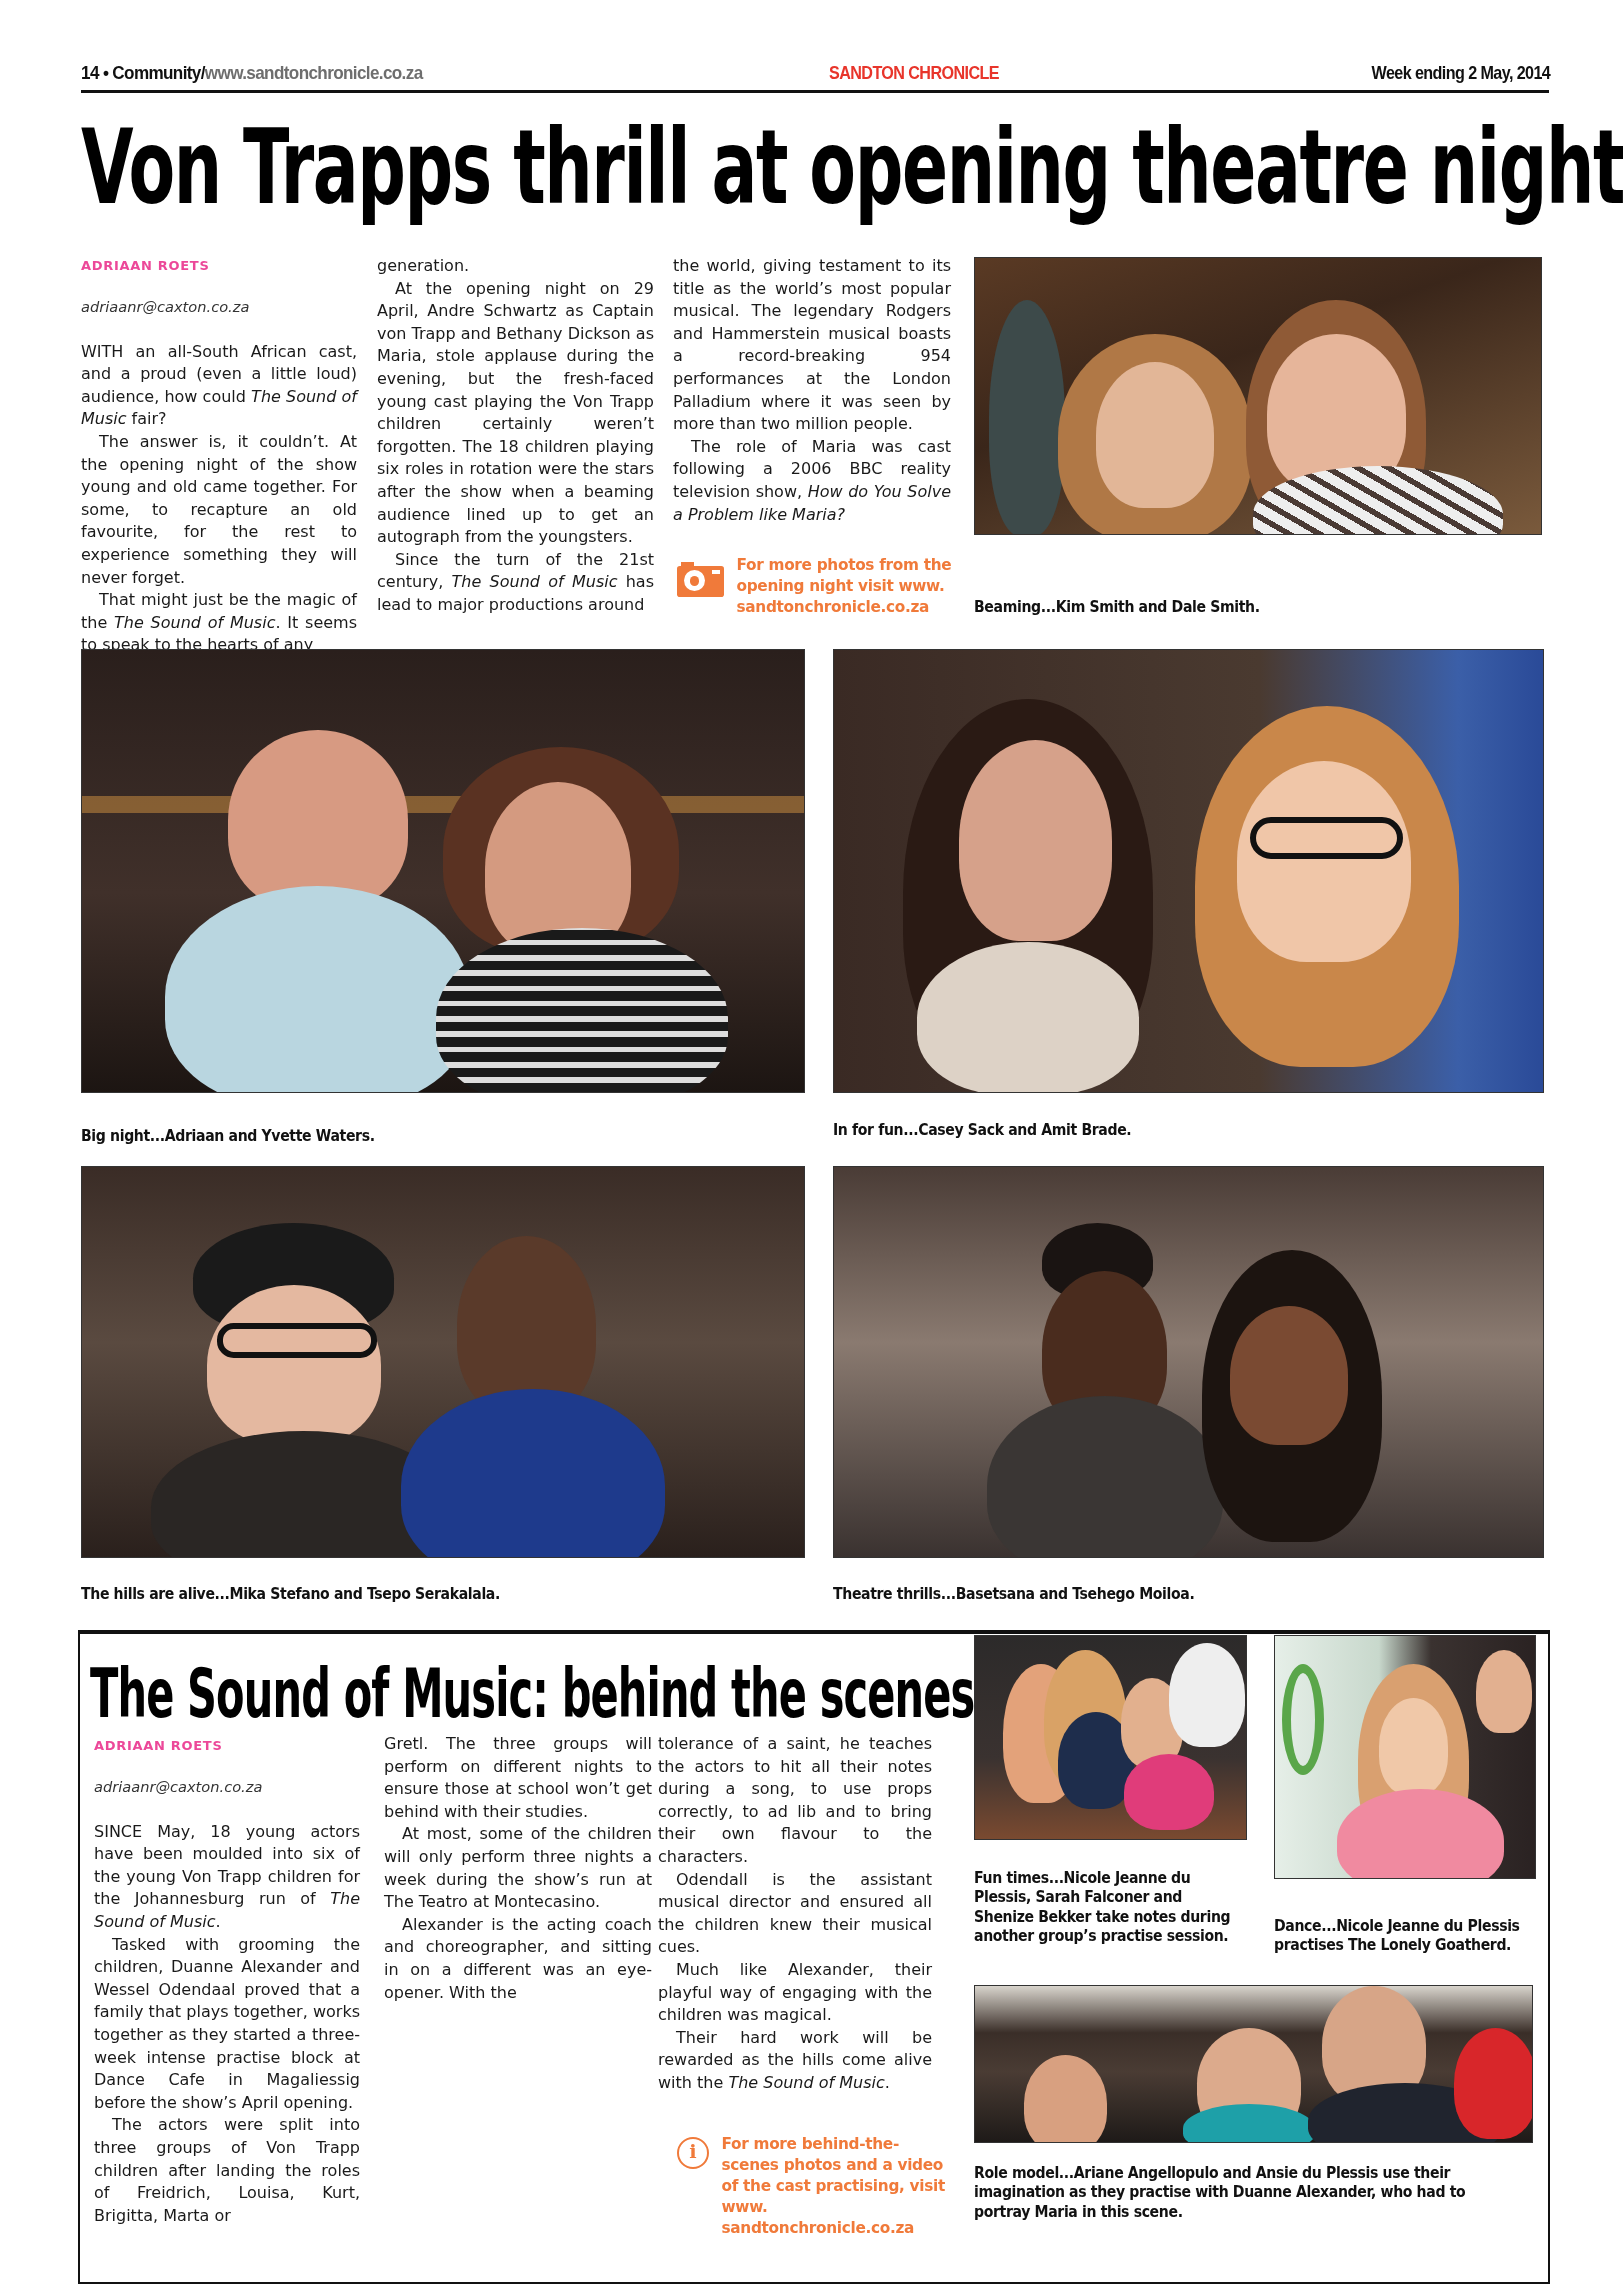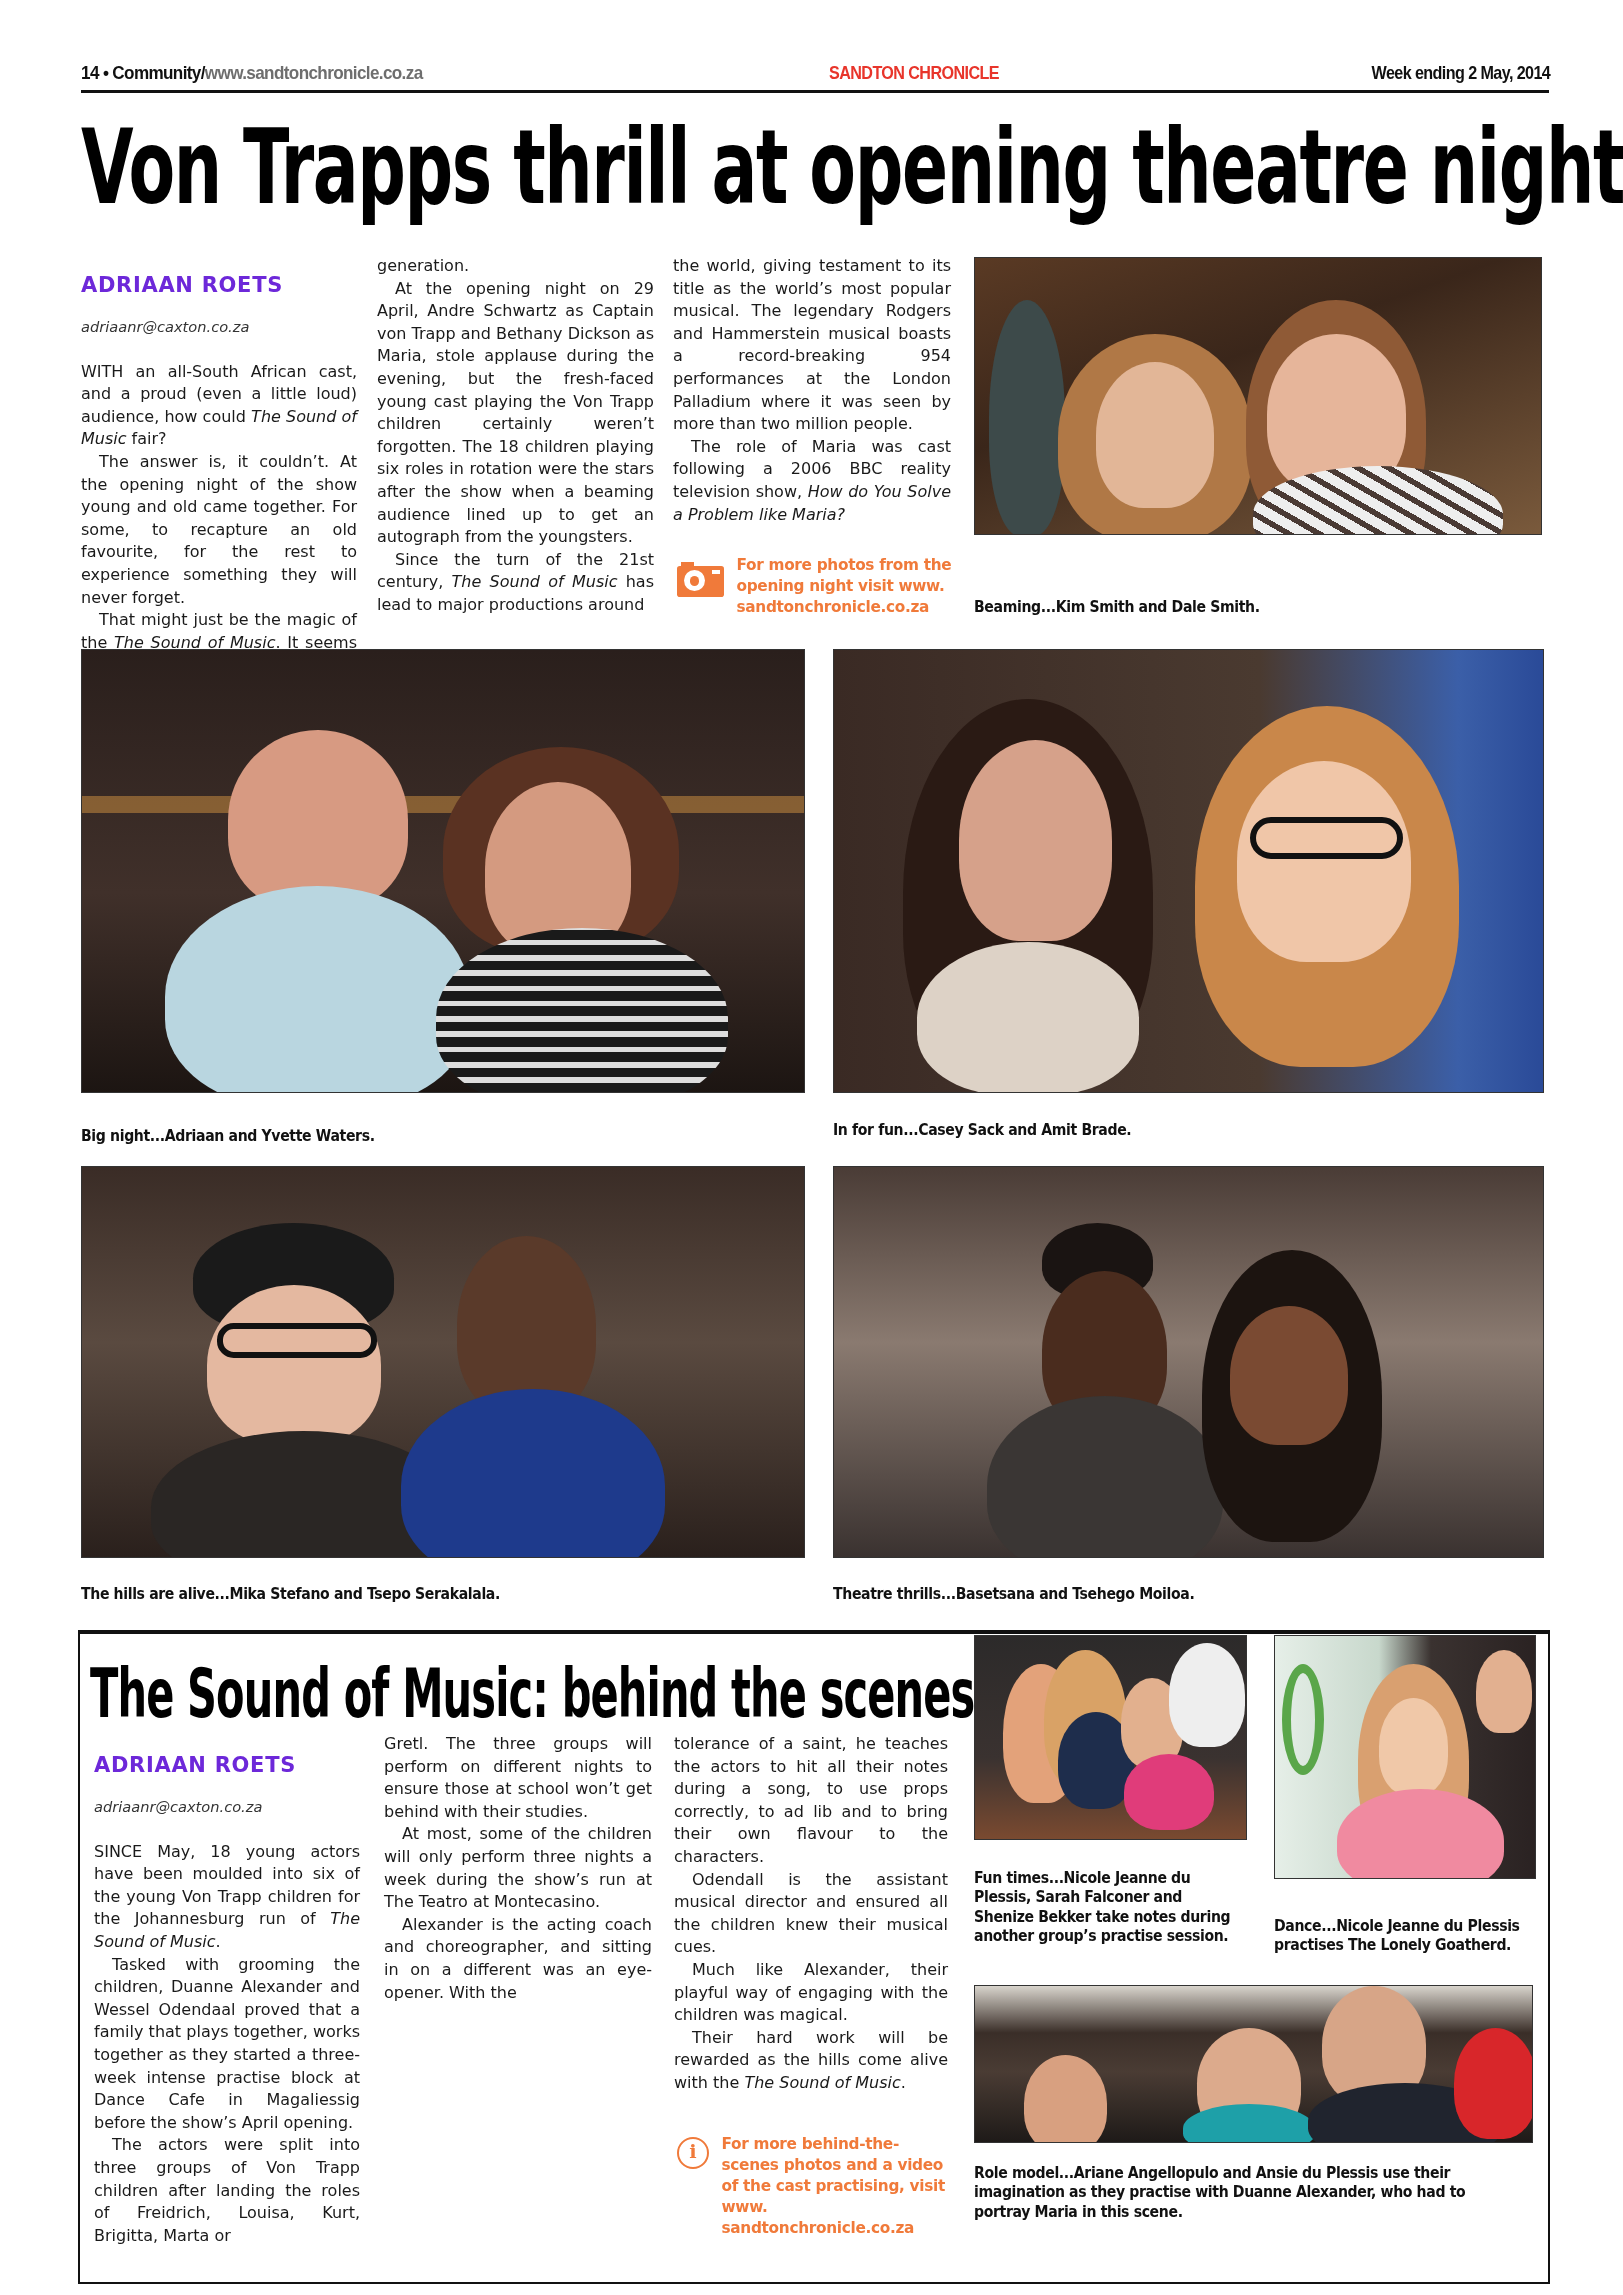--- a/index.html
+++ b/index.html
@@ -18,21 +18,21 @@
 
   
   .headline { position: absolute; top: 115px; left: 81px; width: 1597px; font-family: "DejaVu Sans", sans-serif; font-weight: bold; font-size: 103px; line-height: 104px; letter-spacing: -2.1px; color: #000; white-space: nowrap; transform: scaleX(0.66); transform-origin: left top; }
 
   
   .col { position: absolute; font-family: "DejaVu Sans", sans-serif; font-size: 16px; line-height: 22.6px; color: #1a1a1a; text-align: justify; }
   .col p { text-indent: 18px; }
   .col p.first { text-indent: 0; }
   .col p.noind { text-indent: 0; }
   .col em { font-style: italic; }
-  .byline { font-family: "DejaVu Sans", sans-serif; font-weight: bold; font-size: 21px; letter-spacing: 0.7px; color: #6d28d9; line-height: 21px; margin-top: 20px; }
+  .byline { font-family: "DejaVu Sans", sans-serif; font-weight: bold; font-size: 13px; letter-spacing: 0.7px; color: #ec4899; line-height: 21px; }
   .email { font-style: italic; font-size: 14.6px; color: #333; line-height: 21px; margin-bottom: 23.6px; margin-top: 20px; }
 
   
   .promo { position: absolute; display: flex; align-items: flex-start; gap: 12.5px; }
   .promo .txt { font-family: "DejaVu Sans", sans-serif; font-weight: bold; font-size: 15.3px; line-height: 21px; color: #f07a3a; letter-spacing: -0.3px; }
   .promo .cam { width: 47px; height: 36px; position: relative; margin-top: 5.6px; flex: none; }
   .promo .cam .body { position: absolute; left: 0; top: 5.6px; width: 47px; height: 30.5px; background: #f07a3a; border-radius: 2.8px; }
   .promo .cam .hump { position: absolute; left: 4.2px; top: 1.4px; width: 12.5px; height: 5.6px; background: #f07a3a; }
   .promo .cam .lens { position: absolute; left: 7px; top: 9.7px; width: 21px; height: 21px; border-radius: 50%; background: #fff; }
   .promo .cam .lens::after { content: ""; position: absolute; left: 5.6px; top: 5.6px; width: 9.7px; height: 9.7px; border-radius: 50%; background: #f07a3a; }
@@ -148,21 +148,21 @@
   <p><span>Tasked with grooming the children, Duanne Alexander and Wessel Odendaal proved that a family that plays together, works together as they started a three-week intense practise block at Dance Cafe in Magaliessig before the show’s April opening.</span></p>
   <p><span>The actors were split into three groups of Von Trapp children after landing the roles of Freidrich, Louisa, Kurt, Brigitta, Marta or</span></p>
 </div>
 
 <div class="col" style="left:384px; top:1733px; width:268px;">
   <p class="noind"><span>Gretl. The three groups will perform on different nights to ensure those at school won’t get behind with their studies.</span></p>
   <p><span>At most, some of the children will only perform three nights a week during the show’s run at The Teatro at Montecasino.</span></p>
   <p><span>Alexander is the acting coach and choreographer, and sitting in on a different was an eye-opener. With the</span></p>
 </div>
 
-<div class="col" style="left:674px; top:1733px; width:274px;">
+<div class="col" style="left:658px; top:1733px; width:274px;">
   <p class="noind"><span>tolerance of a saint, he teaches the actors to hit all their notes during a song, to use props correctly, to ad lib and to bring their own flavour to the characters.</span></p>
   <p><span>Odendall is the assistant musical director and ensured all the children knew their musical cues.</span></p>
   <p><span>Much like Alexander, their playful way of engaging with the children was magical.</span></p>
   <p><span>Their hard work will be rewarded as the hills come alive with the </span><em>The Sound of Music</em><span>.</span></p>
 </div>
 
 <div class="promo" style="left:677px; top:2134px; width:278px;">
   <div class="info-ic">i</div>
   <div class="txt">For more behind-the-scenes photos and a video of the cast practising, visit www. sandtonchronicle.co.za</div>
 </div>

